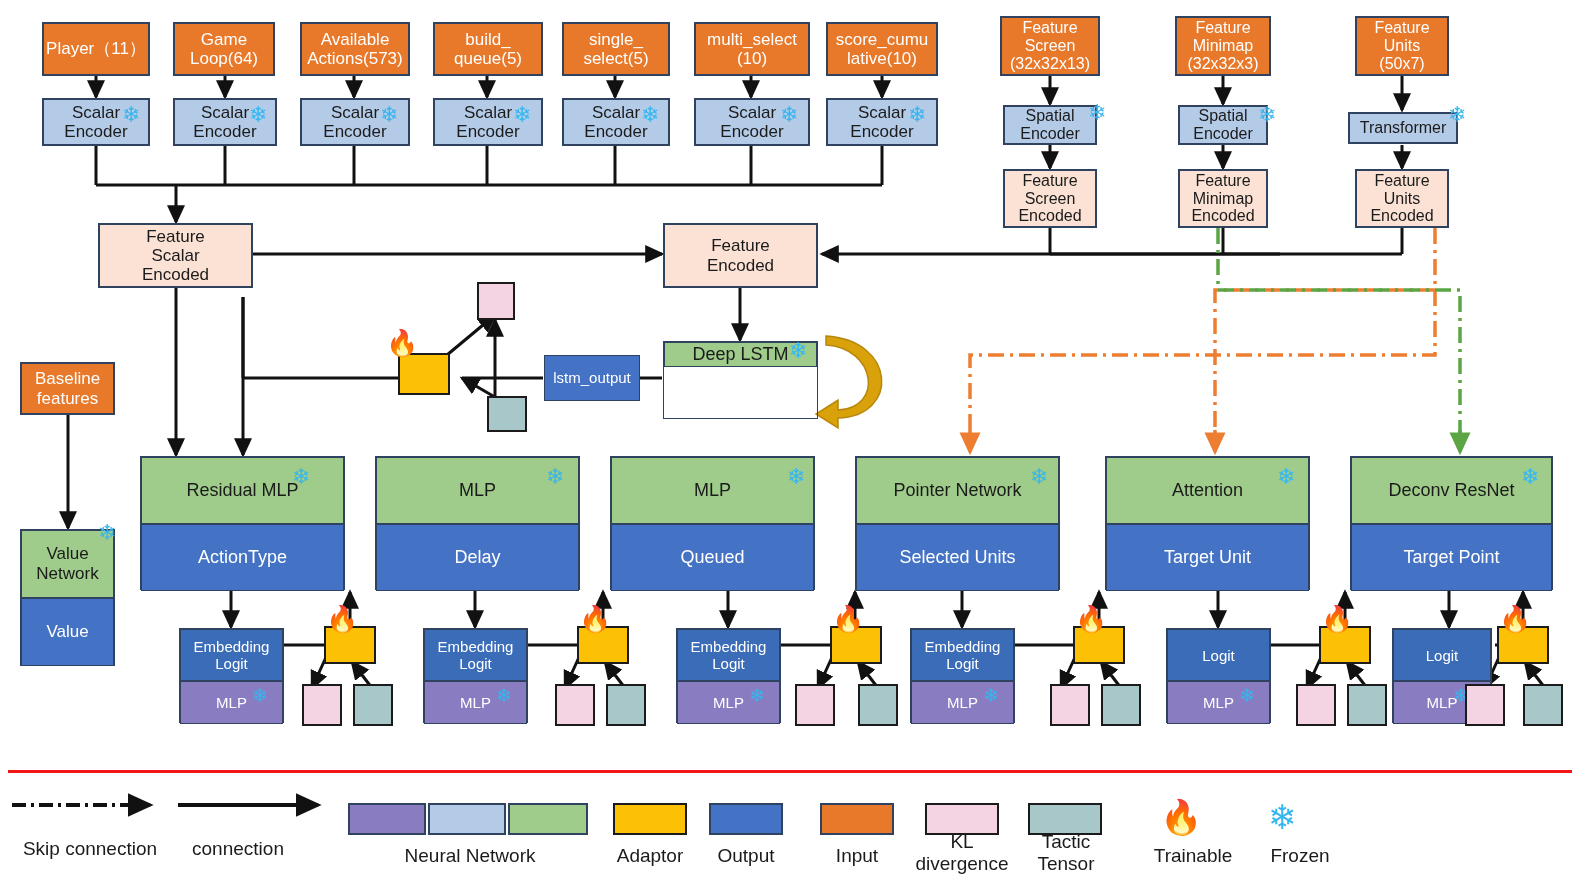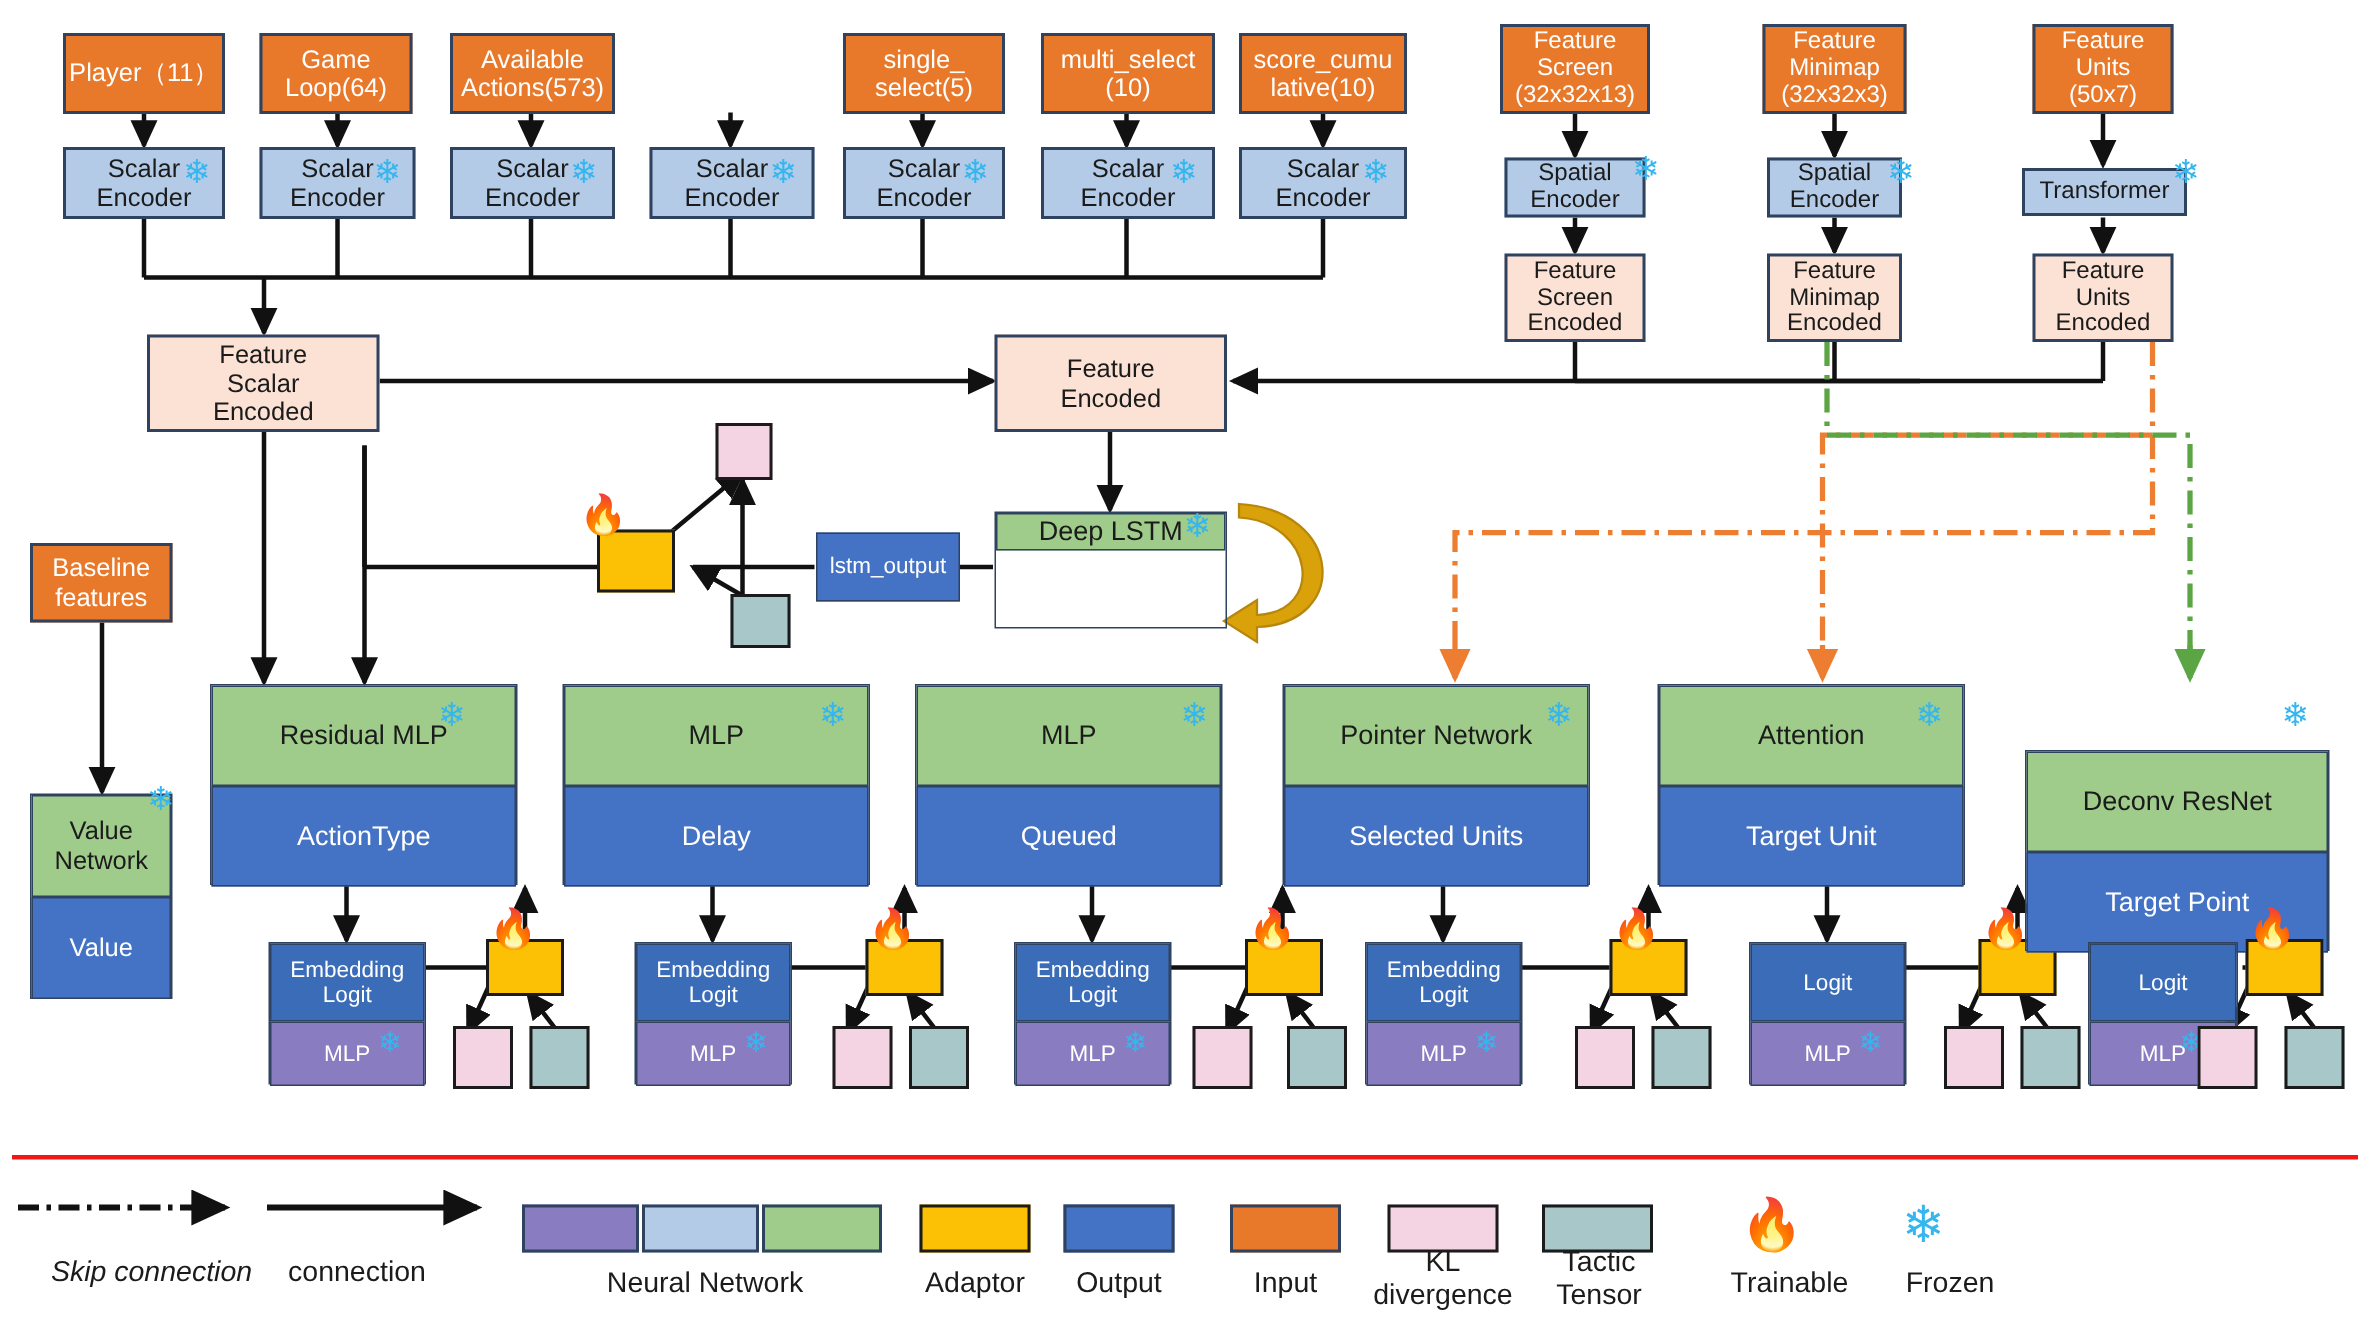--- a/index.html
+++ b/index.html
@@ -176,20 +176,24 @@
     <span>Player（11）</span>
   </div>
   <div class="box input-box twoline" style="left:173px;top:22px;width:102px;height:54px;">
     <span>Game</span>
       <span>Loop(64)</span>
   </div>
   <div class="box input-box twoline" style="left:300px;top:22px;width:110px;height:54px;">
     <span>Available</span>
       <span>Actions(573)</span>
   </div>
+  <div class="box input-box twoline" style="left:433px;top:22px;width:110px;height:54px;">
+    <span>build_</span>
+      <span>queue(5)</span>
+  </div>
   <div class="box input-box twoline" style="left:562px;top:22px;width:108px;height:54px;">
     <span>single_</span>
       <span>select(5)</span>
   </div>
   <div class="box input-box twoline" style="left:694px;top:22px;width:116px;height:54px;">
     <span>multi_select</span>
       <span>(10)</span>
   </div>
   <div class="box input-box twoline" style="left:826px;top:22px;width:112px;height:54px;">
     <span>score_cumu</span>
@@ -396,38 +400,38 @@
   <div class="stack" style="left:1166px;top:628px;width:105px;height:95px;border:1px solid #2F4260;">
     <div class="logit-blue" style="height:52px;">Logit</div>
     <div class="nn-purple" style="height:43px;">MLP</div>
   </div>
   <div class="snow" style="left:1239px;top:686px;font-size:19px;">❄</div>
   <div class="box adaptor" style="left:1319px;top:626px;width:52px;height:38px;"></div>
   <div class="fire" style="left:1321px;top:606px;">🔥</div>
   <div class="box kl" style="left:1296px;top:684px;width:40px;height:42px;"></div>
   <div class="box tactic" style="left:1347px;top:684px;width:40px;height:42px;"></div>
 
-  <div class="stack" style="left:1350px;top:456px;width:203px;height:134px;border:1px solid #2F4260;margin-top:44px;">
+  <div class="stack" style="left:1350px;top:456px;width:203px;height:134px;border:1px solid #2F4260;">
     <div class="nn-green" style="height:67px;border-bottom:1px solid #2F4260;">Deconv ResNet</div>
     <div class="out-blue" style="height:67px;">Target Point</div>
   </div>
   <div class="snow" style="left:1521px;top:466px;">❄</div>
   <div class="stack" style="left:1392px;top:628px;width:100px;height:95px;border:1px solid #2F4260;">
     <div class="logit-blue" style="height:52px;">Logit</div>
     <div class="nn-purple" style="height:43px;">MLP</div>
   </div>
   <div class="snow" style="left:1453px;top:686px;font-size:19px;">❄</div>
   <div class="box adaptor" style="left:1497px;top:626px;width:52px;height:38px;"></div>
   <div class="fire" style="left:1499px;top:606px;">🔥</div>
   <div class="box kl" style="left:1465px;top:684px;width:40px;height:42px;"></div>
   <div class="box tactic" style="left:1523px;top:684px;width:40px;height:42px;"></div>
 
   <div class="redline"></div>
 
-  <div class="legend-label" style="left:21px;top:838px;width:160px;font-style:italic;">Skip connection</div>
+  <div class="legend-label" style="left:10px;top:838px;width:160px;">Skip connection</div>
   <div class="legend-label" style="left:168px;top:838px;width:140px;">connection</div>
 
   <div class="legend-swatch nn-purple" style="left:348px;top:803px;width:78px;height:32px;border:2px solid #2F4260;"></div>
   <div class="legend-swatch" style="left:428px;top:803px;width:78px;height:32px;background:#B4CBE8;border:2px solid #2F4260;"></div>
   <div class="legend-swatch" style="left:508px;top:803px;width:80px;height:32px;background:#9FCC8A;border:2px solid #2F4260;"></div>
   <div class="legend-label" style="left:390px;top:845px;width:160px;">Neural Network</div>
 
   <div class="legend-swatch adaptor" style="left:613px;top:803px;width:74px;height:32px;"></div>
   <div class="legend-label" style="left:608px;top:845px;width:84px;">Adaptor</div>
 

